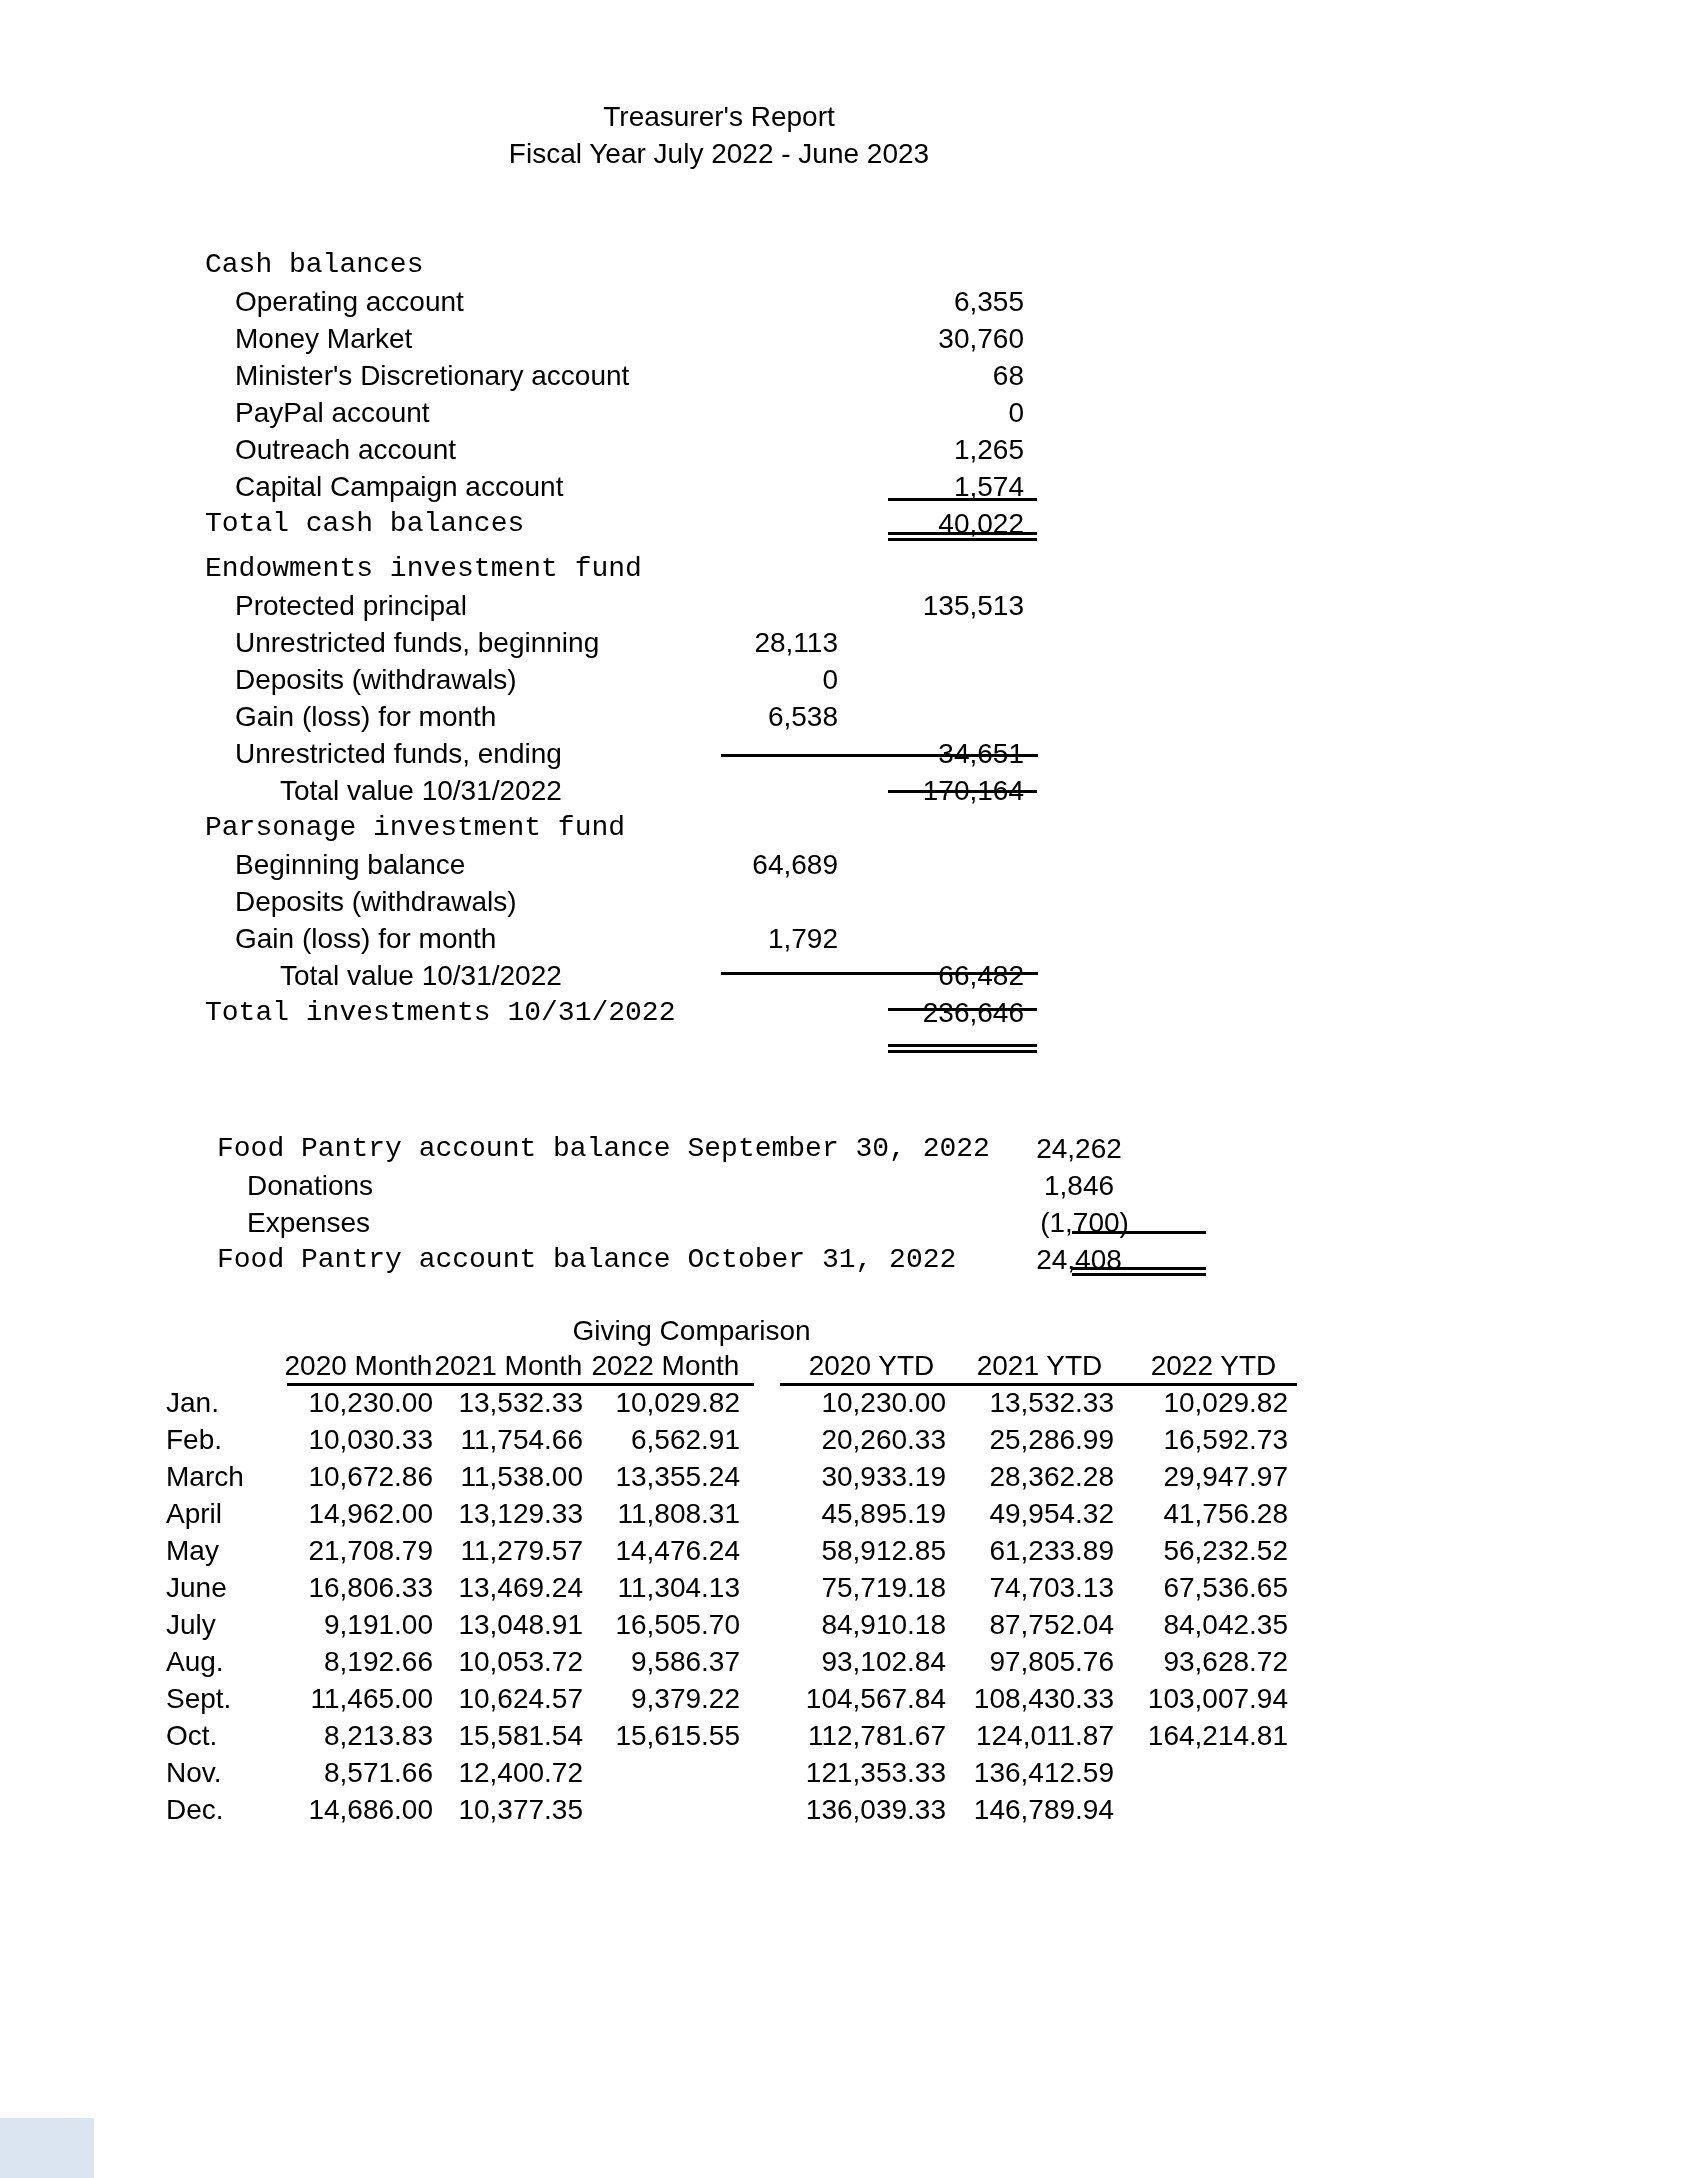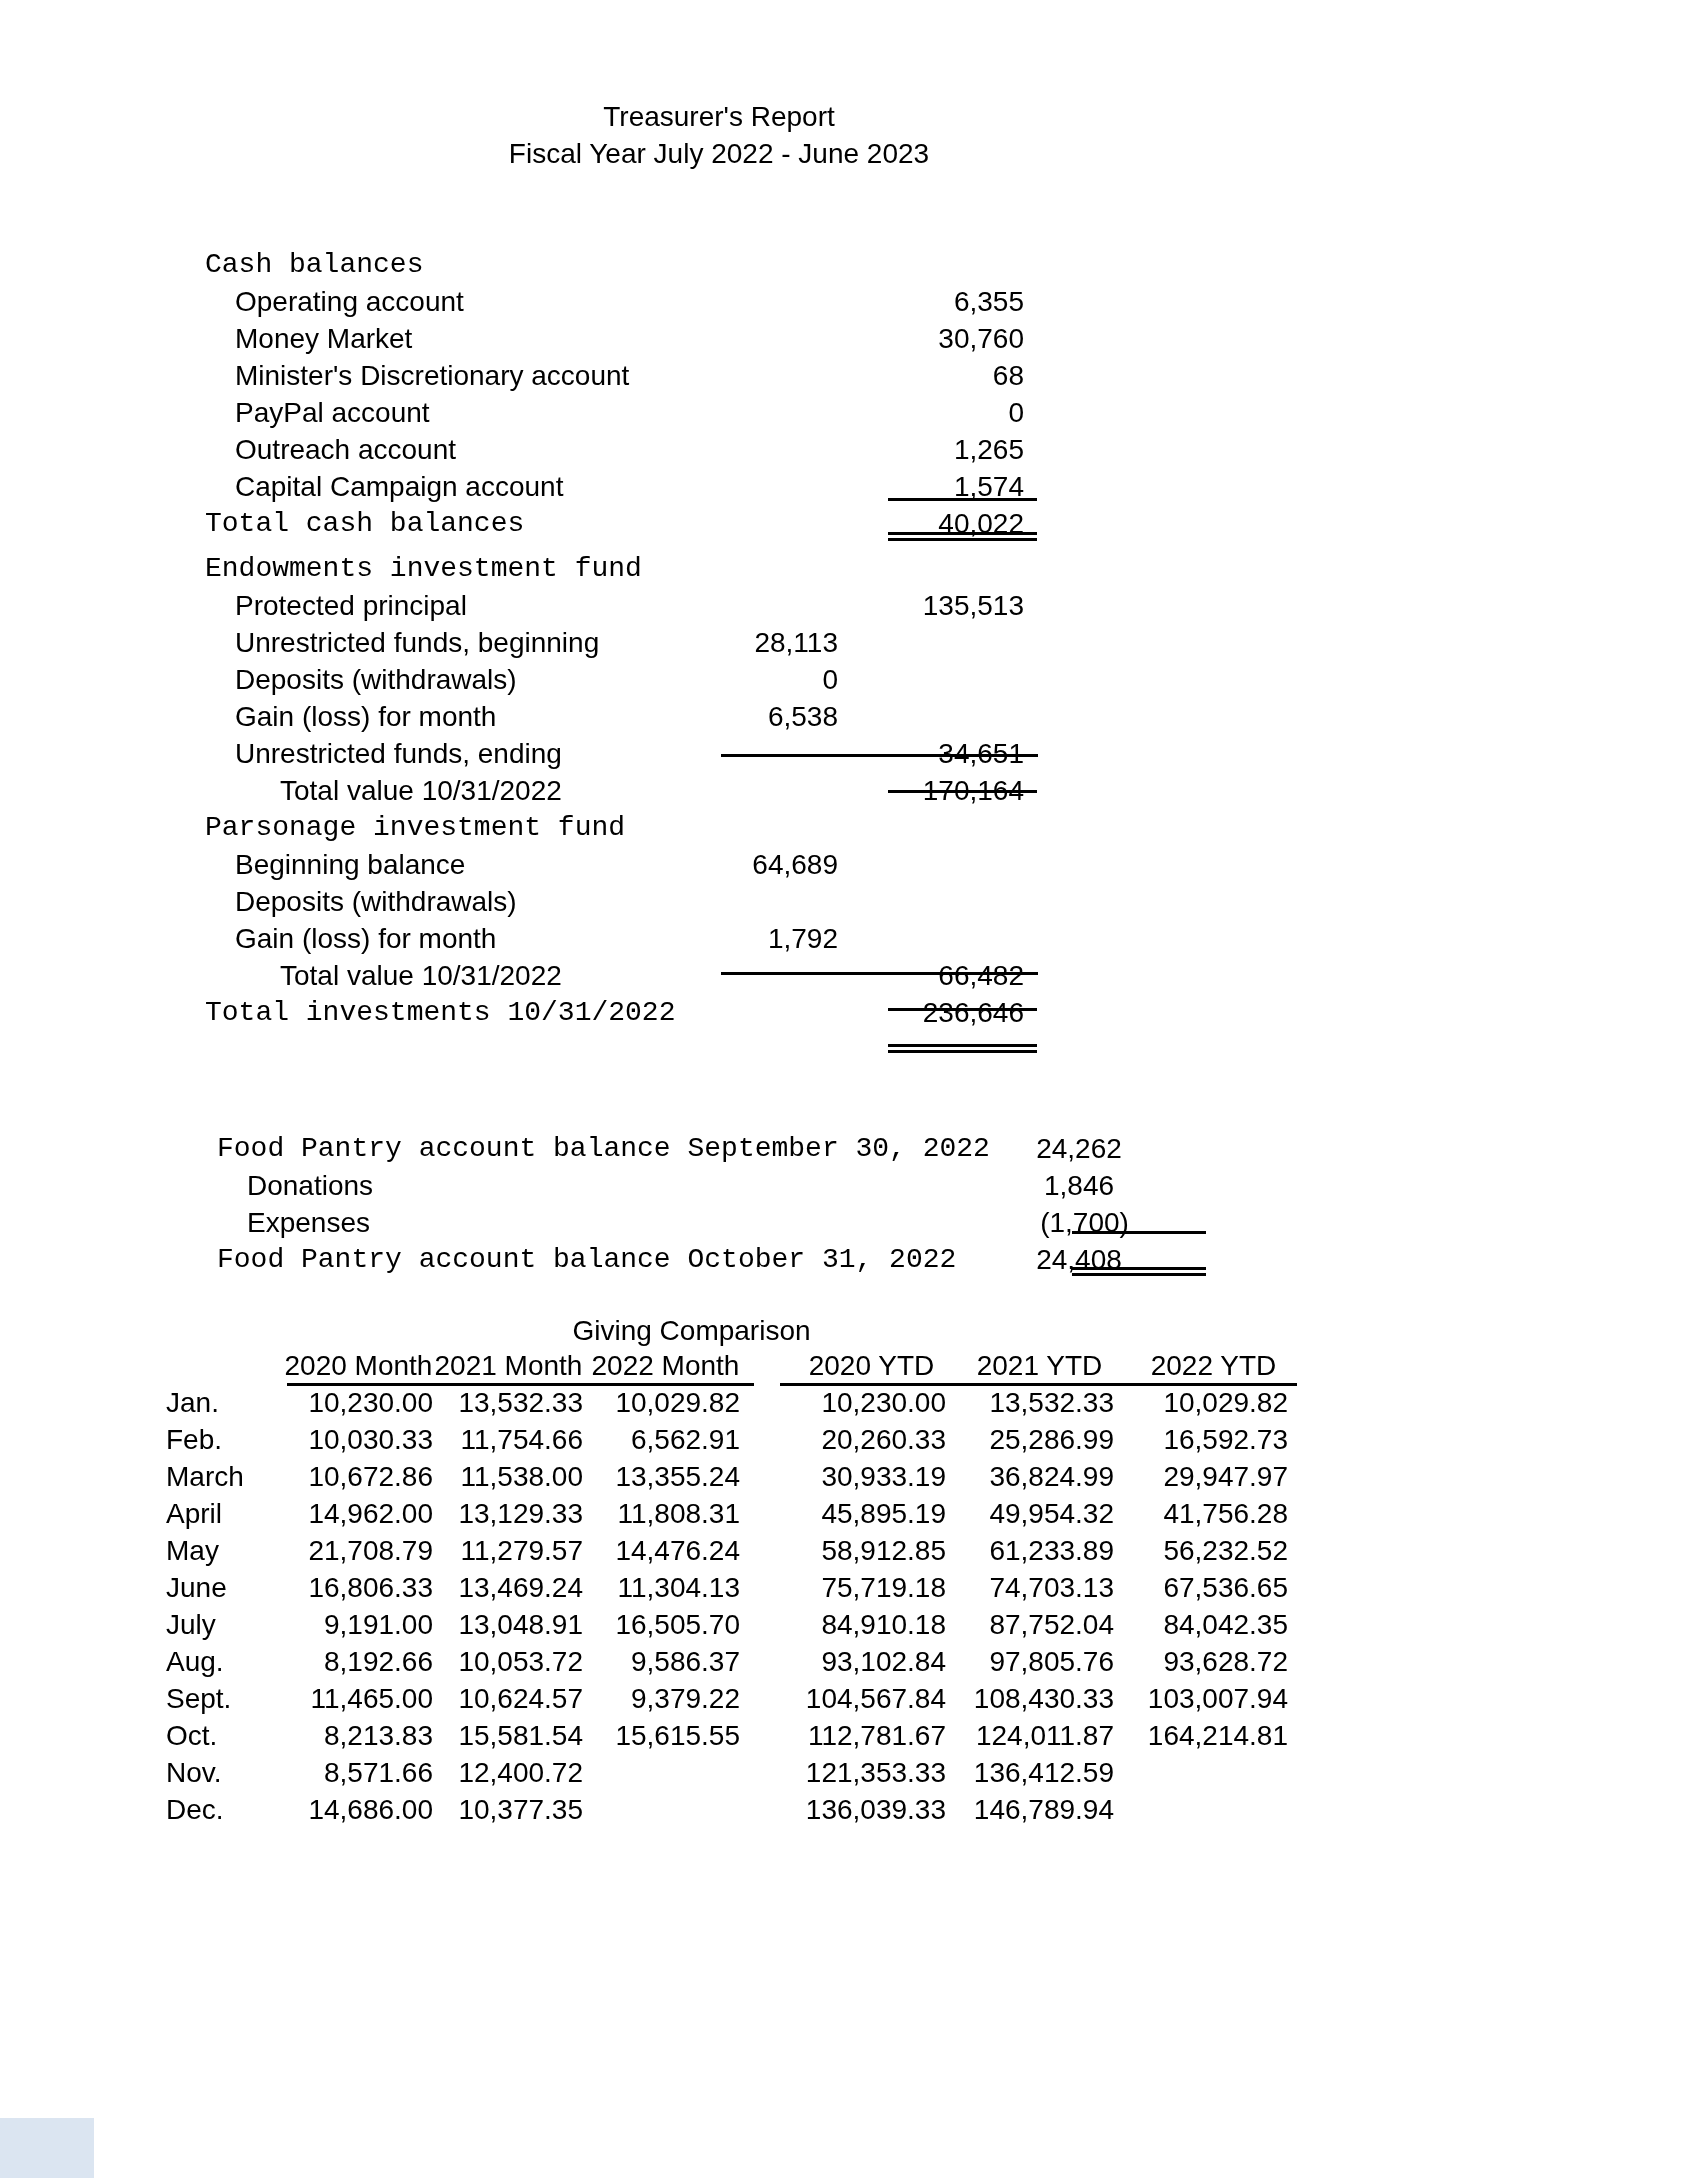--- a/index.html
+++ b/index.html
@@ -206,21 +206,21 @@
         <span class="gc5">25,286.99</span>
         <span class="gc6">16,592.73</span>
       </div>
 
       <div class="grow">
         <span class="gmonth">March</span>
         <span class="gc1">10,672.86</span>
         <span class="gc2">11,538.00</span>
         <span class="gc3">13,355.24</span>
         <span class="gc4">30,933.19</span>
-        <span class="gc5">36,824.99</span>
+        <span class="gc5">28,362.28</span>
         <span class="gc6">29,947.97</span>
       </div>
 
       <div class="grow">
         <span class="gmonth">April</span>
         <span class="gc1">14,962.00</span>
         <span class="gc2">13,129.33</span>
         <span class="gc3">11,808.31</span>
         <span class="gc4">45,895.19</span>
         <span class="gc5">49,954.32</span>

